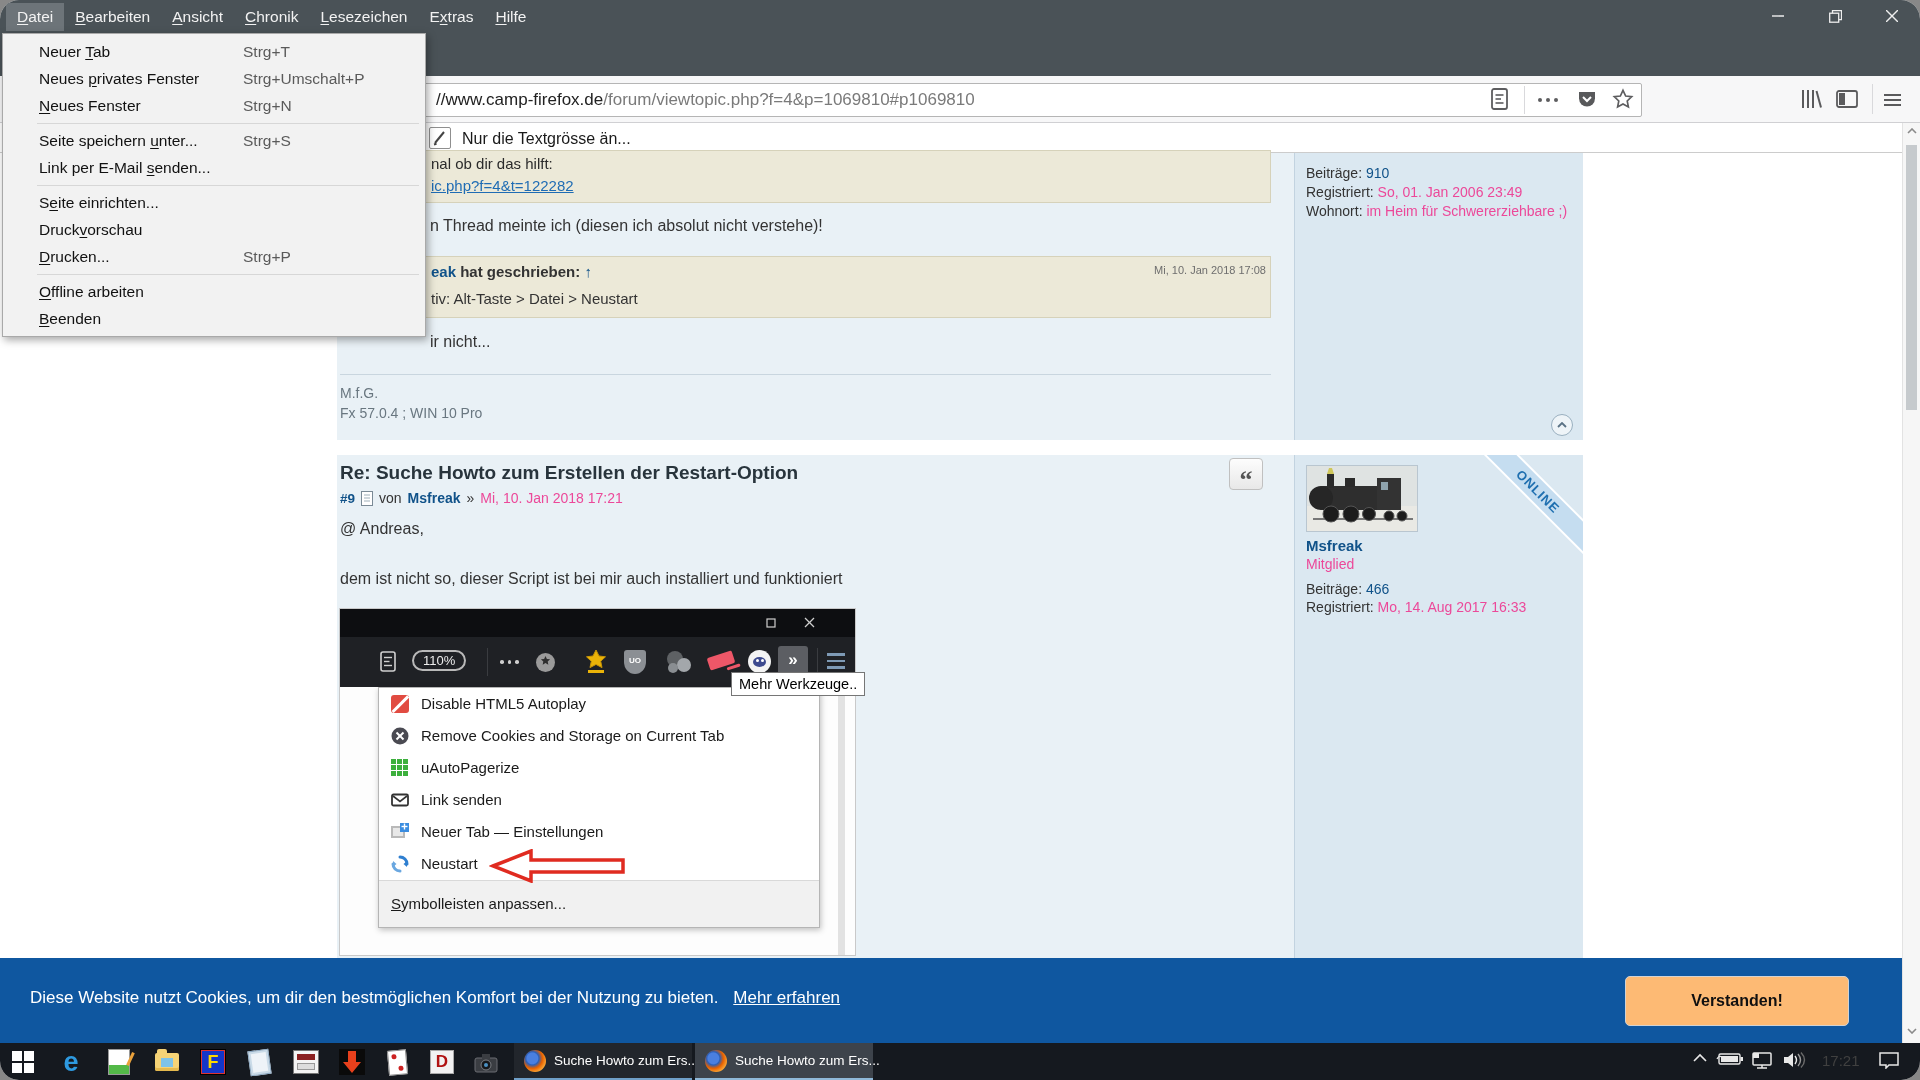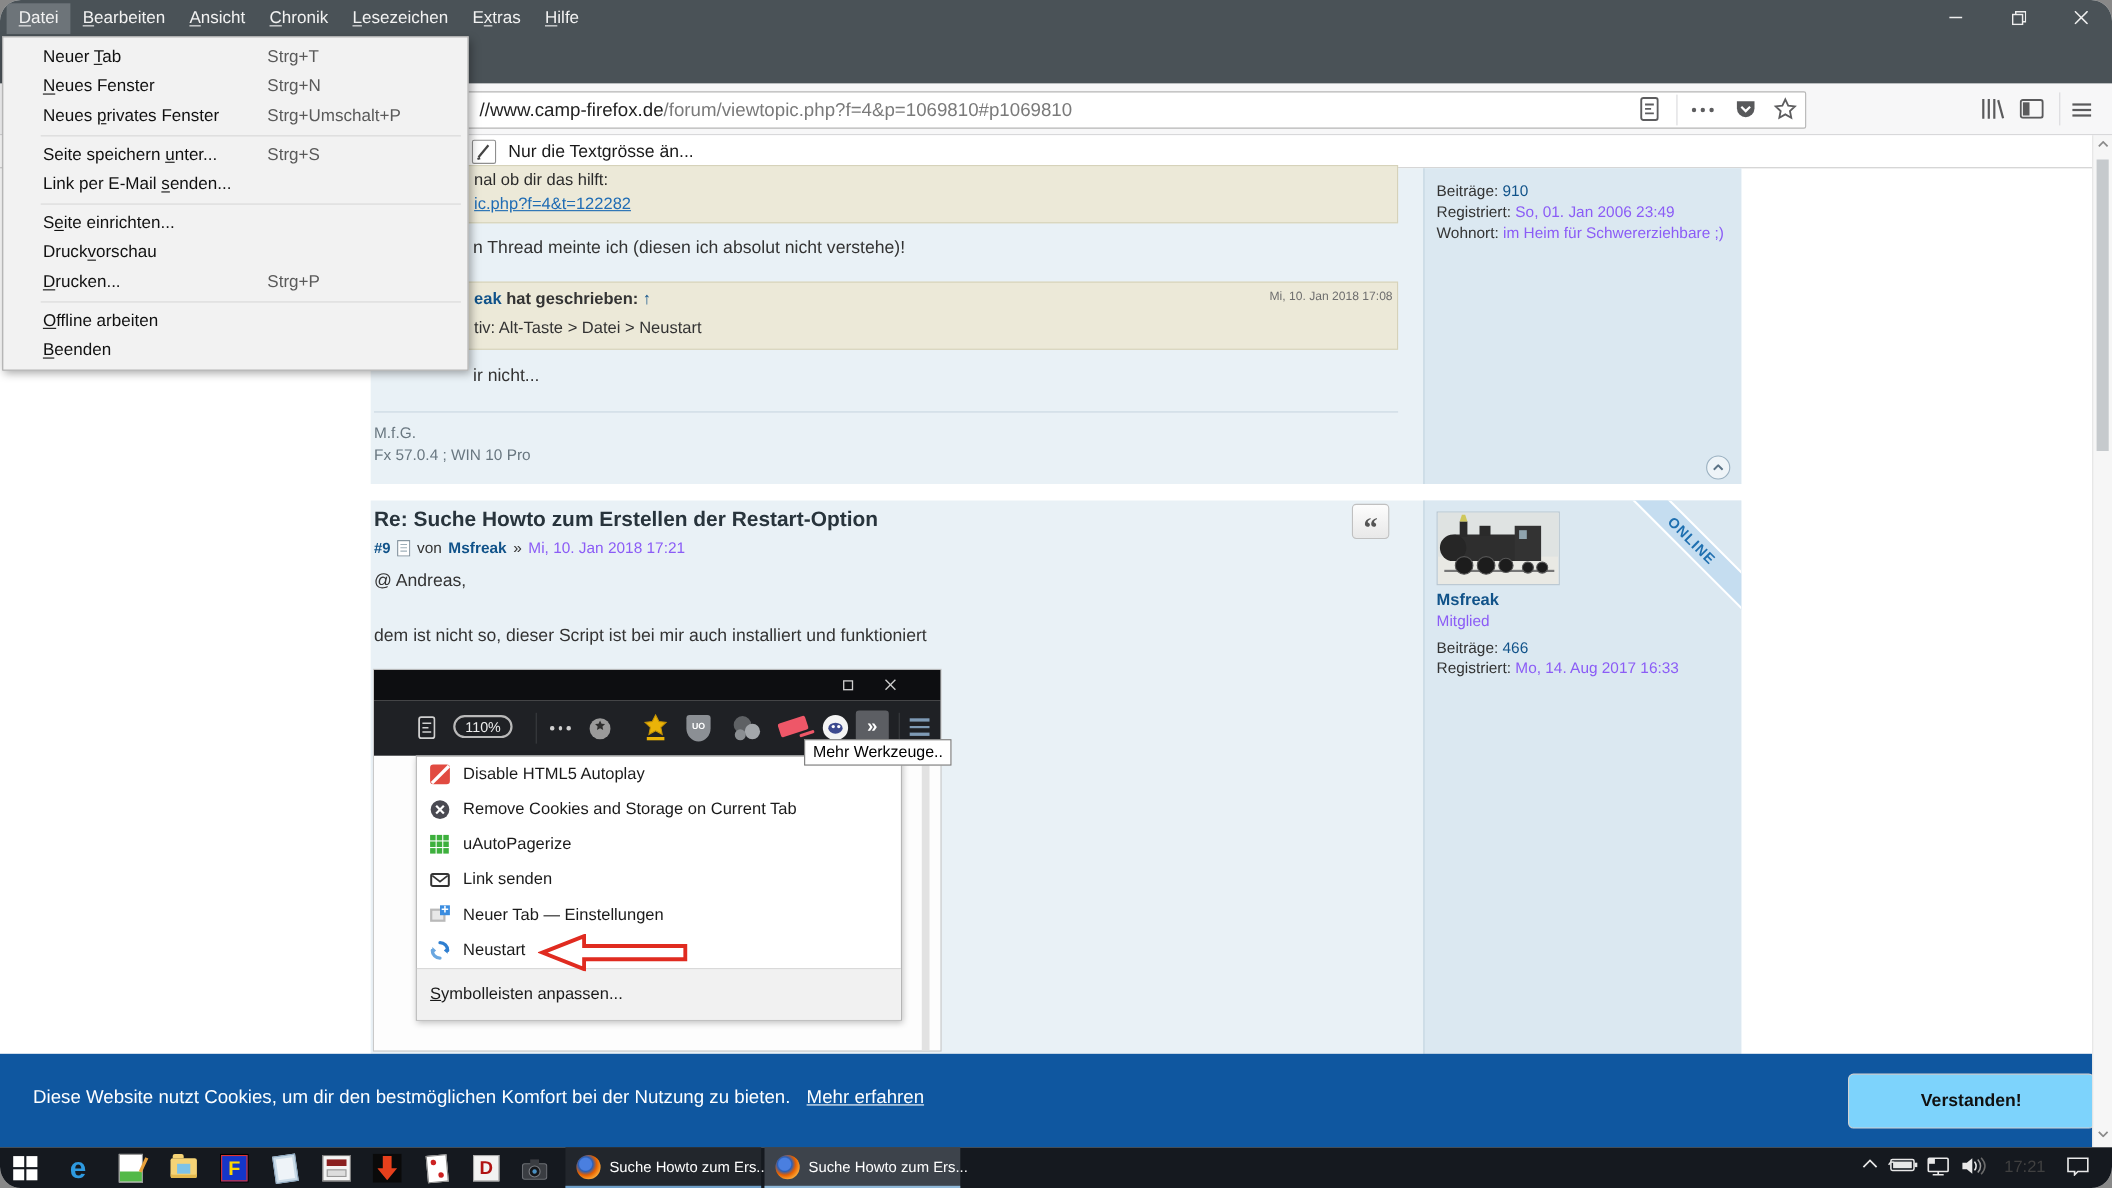--- a/index.html
+++ b/index.html
@@ -27,28 +27,28 @@
             box-shadow:2px 3px 8px rgba(0,0,0,.35);padding:4px 0;z-index:50;box-sizing:border-box;}
   .fm-row{position:relative;height:27px;line-height:27px;font-size:15.5px;color:#111;}
   .fm-label{position:absolute;left:36px;white-space:nowrap;}
   .fm-short{position:absolute;left:240px;color:#5a5a5a;}
   .fm-sep{height:1px;background:#d7d7d7;margin:4px 6px 3px 34px;}
   
   #textsizebar{left:0;top:123px;width:1902px;height:30px;background:#fff;border-bottom:1px solid #ccc;box-sizing:border-box;}
   .panel-body{background:#e9f1f6;}
   .panel-col{background:#dbe8f1;border-left:1px solid #c2d3e0;box-sizing:border-box;}
   .quotebox{background:#ece9d8;border:1px solid #d6d2ba;box-sizing:border-box;}
-  .blue{color:#105289;} .gray{color:#8b5cf6;} .body-txt{color:#333;font-size:16px;}
+  .blue{color:#105289;} .gray{color:#ec4899;} .body-txt{color:#333;font-size:16px;}
   .profline{font-size:14px;line-height:19px;color:#333;}
   .ribbonwrap{overflow:hidden;}
   .ribbon{position:absolute;top:24px;right:-44px;width:178px;transform:rotate(45deg);
           background:#c5ddf0;border-top:2px solid #fff;border-bottom:2px solid #fff;
           color:#1e6fb0;font-weight:bold;font-size:13px;letter-spacing:1px;text-align:center;padding:3px 0;}
   #cookiebar{left:0;top:958px;width:1902px;height:85px;background:#0f57a0;color:#fff;}
-  #cookiebtn{left:1680px;top:976px;width:224px;height:50px;background:#7dd3fc;border:1px solid #d2d2d2;
+  #cookiebtn{left:1625px;top:976px;width:224px;height:50px;background:#fdba74;border:1px solid #d2d2d2;
              border-radius:5px;font-weight:bold;font-size:16px;color:#101010;display:flex;align-items:center;justify-content:center;box-sizing:border-box;}
   
   #shot{left:340px;top:609px;width:515px;height:346px;outline:1px solid #c9c9c9;background:#fdfdfd;}
   #shot-title{left:0;top:0;width:515px;height:28px;background:#0d0e11;}
   #shot-toolbar{left:0;top:28px;width:515px;height:50px;background:#1f2125;}
   .pm-panel{left:38px;top:78px;width:442px;background:#fff;border:1px solid #b5b5b5;box-shadow:1px 2px 6px rgba(0,0,0,.25);box-sizing:border-box;}
   .pm-row{position:relative;height:32px;line-height:32px;font-size:15px;color:#1a1a1a;white-space:nowrap;}
   .pm-ico{position:absolute;left:12px;top:7px;width:18px;height:18px;}
   .pm-txt{position:absolute;left:42px;}
   .pm-foot{background:#f1f1f1;border-top:1px solid #d9d9d9;height:46px;line-height:46px;font-size:15px;color:#1a1a1a;padding-left:12px;}
@@ -382,26 +382,26 @@
         <polyline points="1,1 5,5 9,1" fill="none" stroke="#8a8a8a" stroke-width="1.6"></polyline>
       </svg>
   </div>
 
   <div class="abs" id="filemenu">
     <div class="fm-row">
         <span class="fm-label"><span>Neuer </span><u>T</u><span>ab</span></span>
         <span class="fm-short">Strg+T</span>
       </div>
     <div class="fm-row">
+        <span class="fm-label"><span>Neues </span><u>p</u><span>rivates Fenster</span></span>
+        <span class="fm-short">Strg+Umschalt+P</span>
+      </div>
+    <div class="fm-row">
         <span class="fm-label"><u>N</u><span>eues Fenster</span></span>
         <span class="fm-short">Strg+N</span>
-      </div>
-    <div class="fm-row">
-        <span class="fm-label"><span>Neues </span><u>p</u><span>rivates Fenster</span></span>
-        <span class="fm-short">Strg+Umschalt+P</span>
       </div>
     <div class="fm-sep"></div>
     <div class="fm-row">
         <span class="fm-label"><span>Seite speichern </span><u>u</u><span>nter...</span></span>
         <span class="fm-short">Strg+S</span>
       </div>
     <div class="fm-row">
         <span class="fm-label"><span>Link per E-Mail </span><u>s</u><span>enden...</span></span>
       </div>
     <div class="fm-sep"></div>

